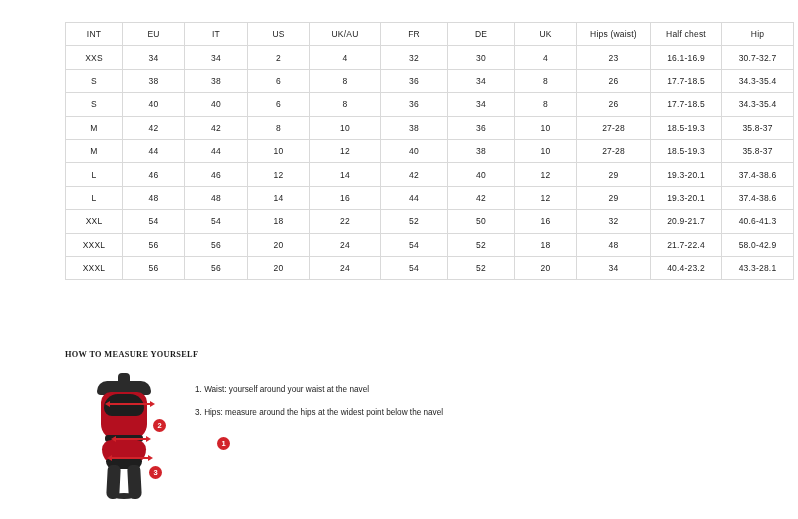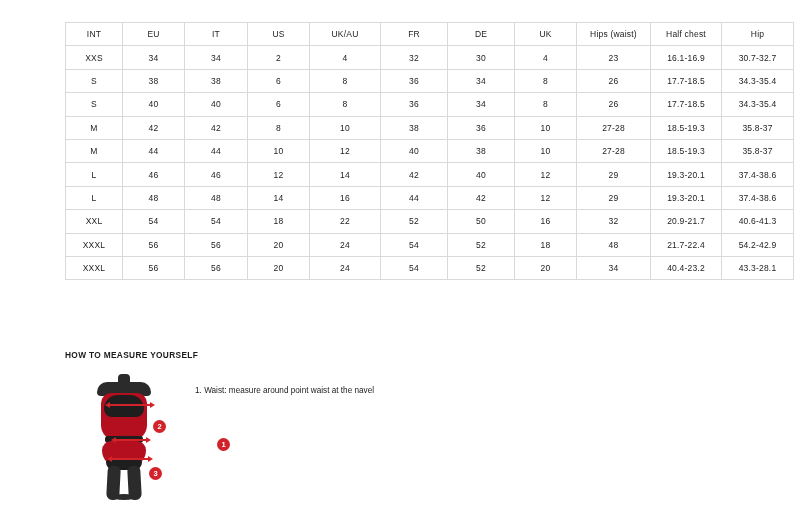--- a/index.html
+++ b/index.html
@@ -67,20 +67,21 @@
     left: 65px;
     top: 350px;
     width: 670px;
   }
   .howto-title {
     font-size: 8.3px;
     font-weight: bold;
     letter-spacing: 0.35px;
     color: #1a1a1a;
     margin-bottom: 14px;
+    font-family: Liberation Serif, serif;
   }
   .howto-body {
     position: relative;
     display: flex;
     align-items: flex-start;
   }
   .figure-col {
     width: 120px;
     position: relative;
     height: 130px;
@@ -385,21 +386,21 @@
           <td>XXXL</td>
           <td>56</td>
           <td>56</td>
           <td>20</td>
           <td>24</td>
           <td>54</td>
           <td>52</td>
           <td>18</td>
           <td>48</td>
           <td>21.7-22.4</td>
-          <td>54.2-42.9</td>
+          <td>58.0-42.9</td>
         </tr>
         <tr>
           <td>XXXL</td>
           <td>56</td>
           <td>56</td>
           <td>20</td>
           <td>24</td>
           <td>54</td>
           <td>52</td>
           <td>20</td>
@@ -433,20 +434,24 @@
           <div class="arrow-line a-hips"></div>
         </div>
         <div class="marker mk1">1</div>
         <div class="marker mk2">2</div>
         <div class="marker mk3">3</div>
       </div>
 
       <div class="notes-col">
         <div class="note">
           <span>1.</span>
-          <b>Waist</b><span>: measure around point waist at the navel</span>
+          <b>Waist</b><span>: yourself around your waist at the navel</span>
+        </div>
+        <div class="note">
+          <span>3.</span>
+          <b>Hips</b><span>: measure around the hips at the widest point below the navel</span>
         </div>
       </div>
 
     </div>
   </div>
 
 </div>
 
 </body></html>

